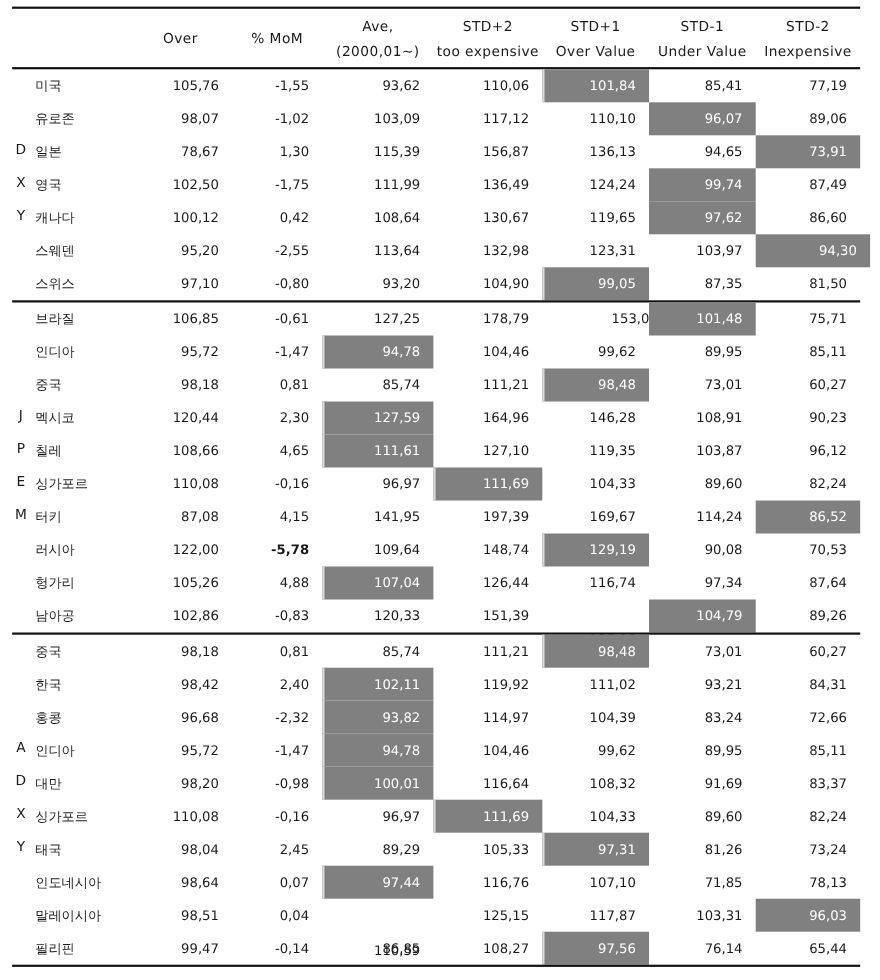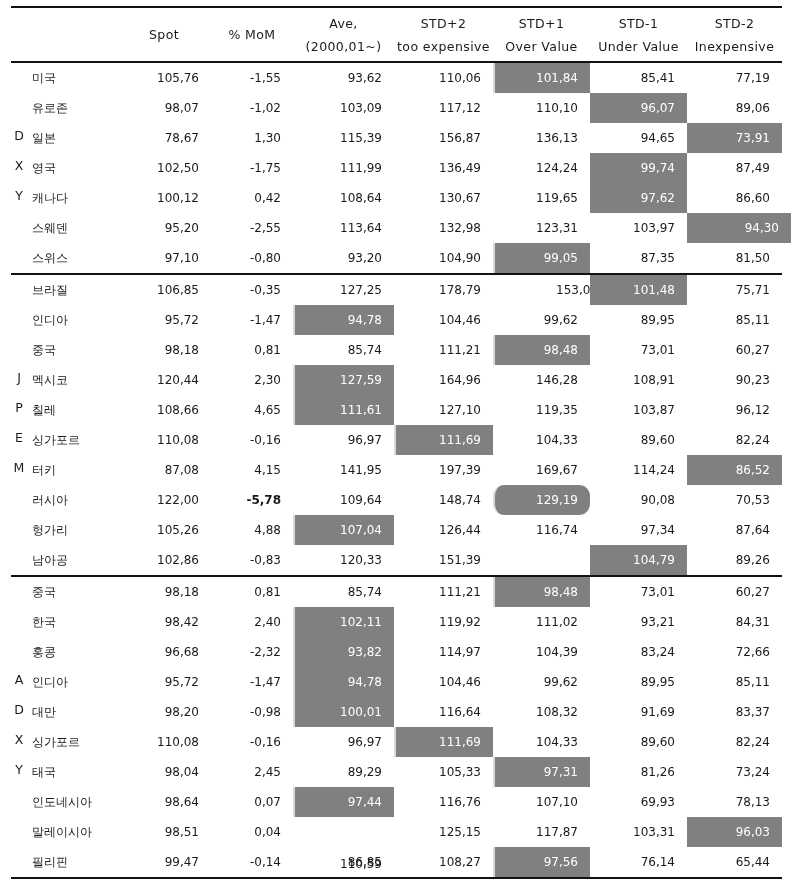--- a/index.html
+++ b/index.html
@@ -22,21 +22,21 @@
   .name { position: absolute; left: 21px; top: 0; height: 30px; line-height: 30px; font-size: 12px; }
   .footer { position: absolute; left: 11px; top: 884px; font-size: 11px; color: #888; height: 7px; overflow: hidden; }
 </style>
 </head>
 <body>
 
 <div class="tbl" id="tbl">
   <div class="hline" style="top:0"></div>
   <div id="hdrs">
       <div class="hdr single" style="left: 106px; width: 94px;">
-        <div class="l1">Spot</div>
+        <div class="l1">Over</div>
         <div class="l2"></div>
       </div>
       <div class="hdr single" style="left: 200px; width: 82px;">
         <div class="l1">% MoM</div>
         <div class="l2"></div>
       </div>
       <div class="hdr" style="left: 282px; width: 101px;">
         <div class="l1">Ave,</div>
         <div class="l2">(2000,01~)</div>
       </div>
@@ -134,21 +134,21 @@
         <div class="cell" style="left: 383px; width: 99px;">104,90</div>
         <div class="cell hl" style="left: 482px; width: 97px;">99,05</div>
         <div class="cell" style="left: 579px; width: 97px;">87,35</div>
         <div class="cell" style="left: 676px; width: 95px;">81,50</div>
       </div>
       <div class="hline" style="top: 267px;"></div>
       <div class="row" style="top: 269px;">
         <div class="grp"></div>
         <div class="name">브라질</div>
         <div class="cell" style="left: 106px; width: 94px;">106,85</div>
-        <div class="cell" style="left: 200px; width: 82px;">-0,35</div>
+        <div class="cell" style="left: 200px; width: 82px;">-0,61</div>
         <div class="cell" style="left: 282px; width: 101px;">127,25</div>
         <div class="cell" style="left: 383px; width: 99px;">178,79</div>
         <div class="cell" style="left: 502px; width: 97px;">153,02</div>
         <div class="cell hl nb" style="left: 579px; width: 97px;">101,48</div>
         <div class="cell" style="left: 676px; width: 95px;">75,71</div>
       </div>
       <div class="row" style="top: 299px;">
         <div class="grp"></div>
         <div class="name">인디아</div>
         <div class="cell" style="left: 106px; width: 94px;">95,72</div>
@@ -214,21 +214,21 @@
         <div class="cell" style="left: 579px; width: 97px;">114,24</div>
         <div class="cell hl nb" style="left: 676px; width: 95px;">86,52</div>
       </div>
       <div class="row" style="top: 479px;">
         <div class="grp"></div>
         <div class="name">러시아</div>
         <div class="cell" style="left: 106px; width: 94px;">122,00</div>
         <div class="cell" style="left: 200px; width: 82px; font-weight: bold;">-5,78</div>
         <div class="cell" style="left: 282px; width: 101px;">109,64</div>
         <div class="cell" style="left: 383px; width: 99px;">148,74</div>
-        <div class="cell hl" style="left: 482px; width: 97px; border-radius: 11px;">129,19</div>
+        <div class="cell hl" style="left: 482px; width: 97px;">129,19</div>
         <div class="cell" style="left: 579px; width: 97px;">90,08</div>
         <div class="cell" style="left: 676px; width: 95px;">70,53</div>
       </div>
       <div class="row" style="top: 509px;">
         <div class="grp"></div>
         <div class="name">헝가리</div>
         <div class="cell" style="left: 106px; width: 94px;">105,26</div>
         <div class="cell" style="left: 200px; width: 82px;">4,88</div>
         <div class="cell hl" style="left: 282px; width: 101px;">107,04</div>
         <div class="cell" style="left: 383px; width: 99px;">126,44</div>
@@ -326,21 +326,21 @@
         <div class="cell" style="left: 676px; width: 95px;">73,24</div>
       </div>
       <div class="row" style="top: 781px;">
         <div class="grp"></div>
         <div class="name">인도네시아</div>
         <div class="cell" style="left: 106px; width: 94px;">98,64</div>
         <div class="cell" style="left: 200px; width: 82px;">0,07</div>
         <div class="cell hl" style="left: 282px; width: 101px; padding-left: 24px;">97,44</div>
         <div class="cell" style="left: 383px; width: 99px;">116,76</div>
         <div class="cell" style="left: 482px; width: 97px;">107,10</div>
-        <div class="cell" style="left: 579px; width: 97px;">69,93</div>
+        <div class="cell" style="left: 579px; width: 97px;">71,85</div>
         <div class="cell" style="left: 676px; width: 95px;">78,13</div>
       </div>
       <div class="row" style="top: 811px;">
         <div class="grp"></div>
         <div class="name">말레이시아</div>
         <div class="cell" style="left: 106px; width: 94px;">98,51</div>
         <div class="cell" style="left: 200px; width: 82px;">0,04</div>
         <div class="cell" style="left: 282px; width: 101px; margin-top: 32px;">110,59</div>
         <div class="cell" style="left: 383px; width: 99px;">125,15</div>
         <div class="cell" style="left: 482px; width: 97px;">117,87</div>

